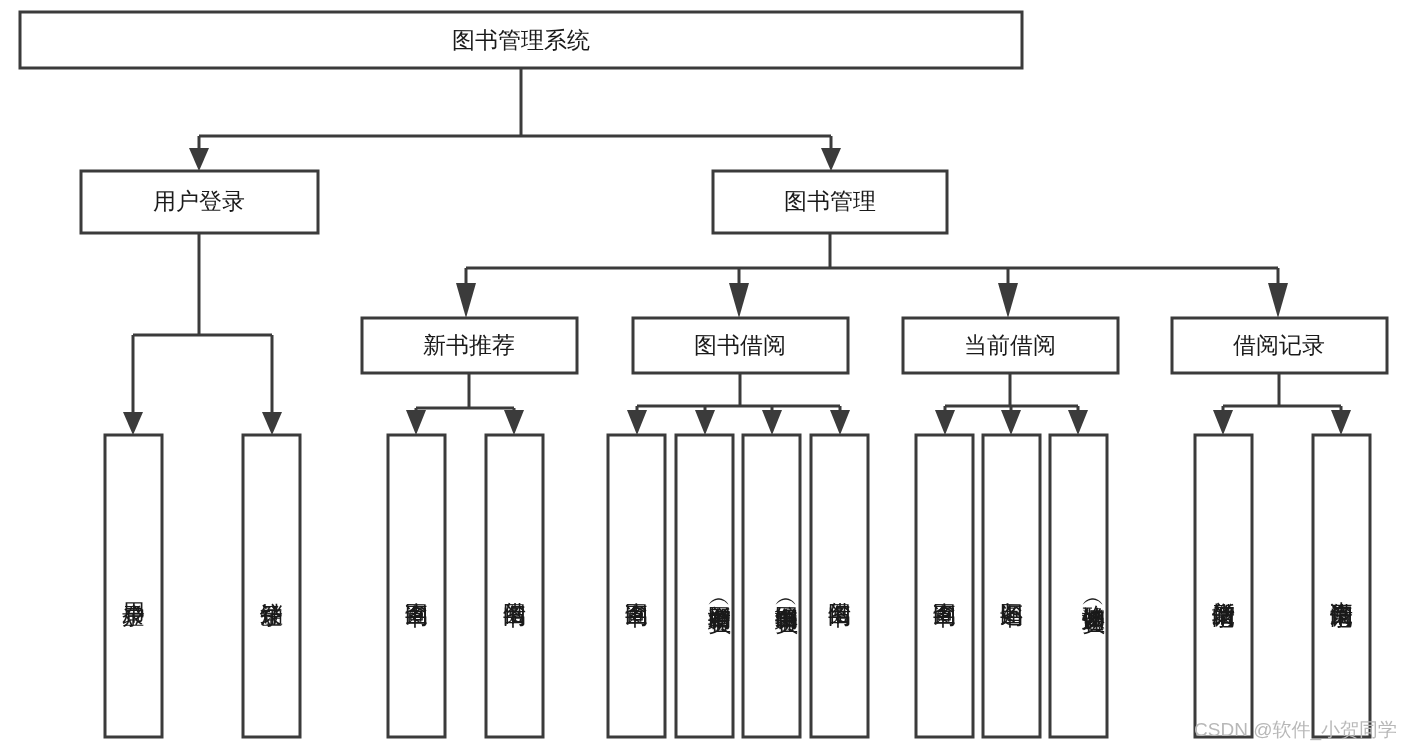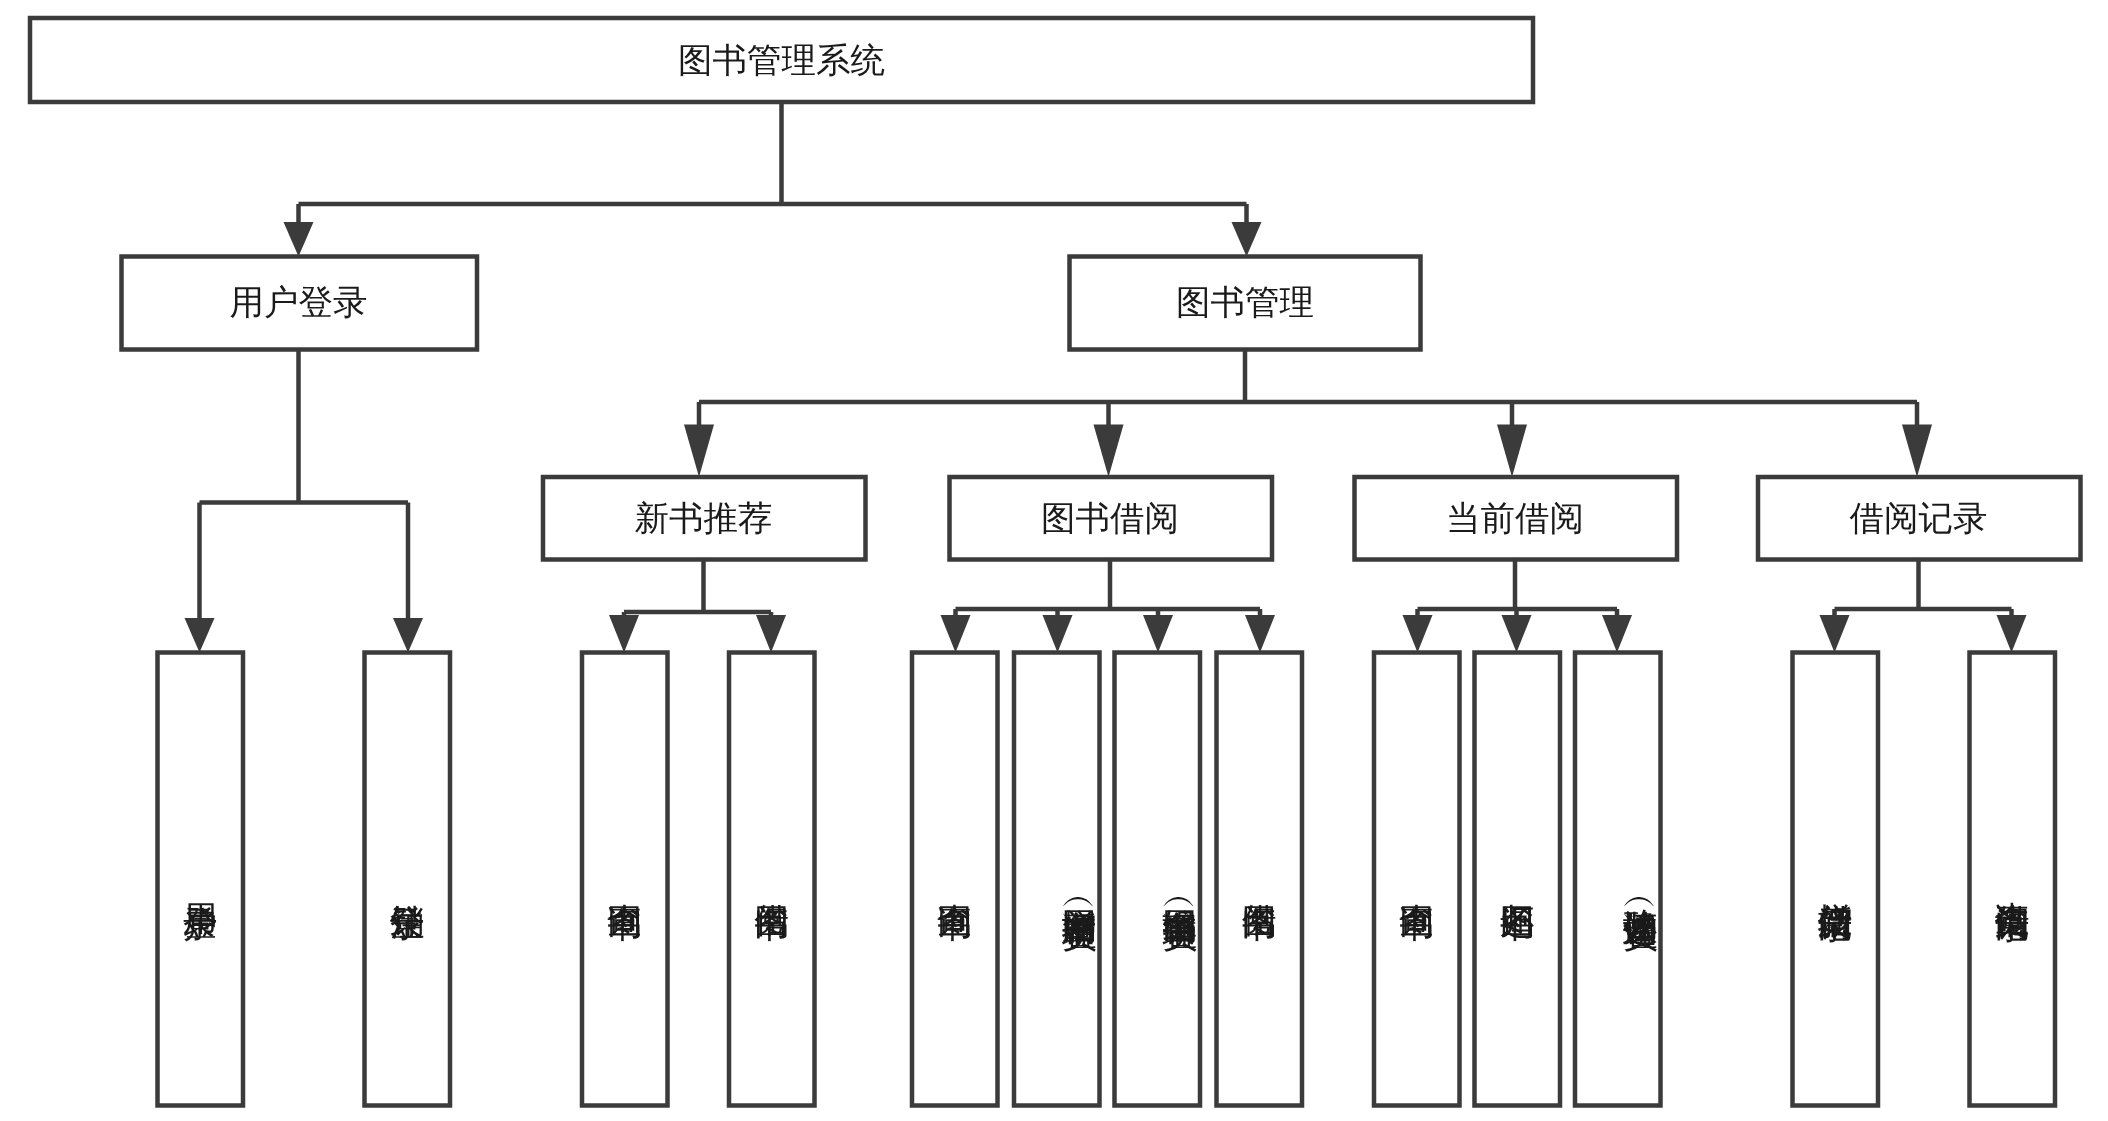--- a/index.html
+++ b/index.html
@@ -228,13 +228,14 @@
   <div class="leaf-label" style="left:743px; top:435px; width:57px; height:302px; align-items:flex-start; padding-top:10px; box-sizing:border-box;">编辑图书（管理员）</div>
   <div class="leaf-label" style="left:811px; top:435px; width:57px; height:302px;">借阅图书</div>
 
   <div class="leaf-label" style="left:916px; top:435px; width:57px; height:302px;">查询图书</div>
   <div class="leaf-label" style="left:983px; top:435px; width:57px; height:302px;">归还图书</div>
   <div class="leaf-label" style="left:1050px; top:435px; width:57px; height:302px; align-items:flex-start; padding-top:10px; box-sizing:border-box;">确认归还（管理员）</div>
 
   <div class="leaf-label" style="left:1195px; top:435px; width:57px; height:302px;">新增借阅记录</div>
   <div class="leaf-label" style="left:1313px; top:435px; width:57px; height:302px;">查询借阅记录</div>
 
+  <div class="watermark">CSDN @软件_小贺同学</div>
 </div>
 
 </body></html>

